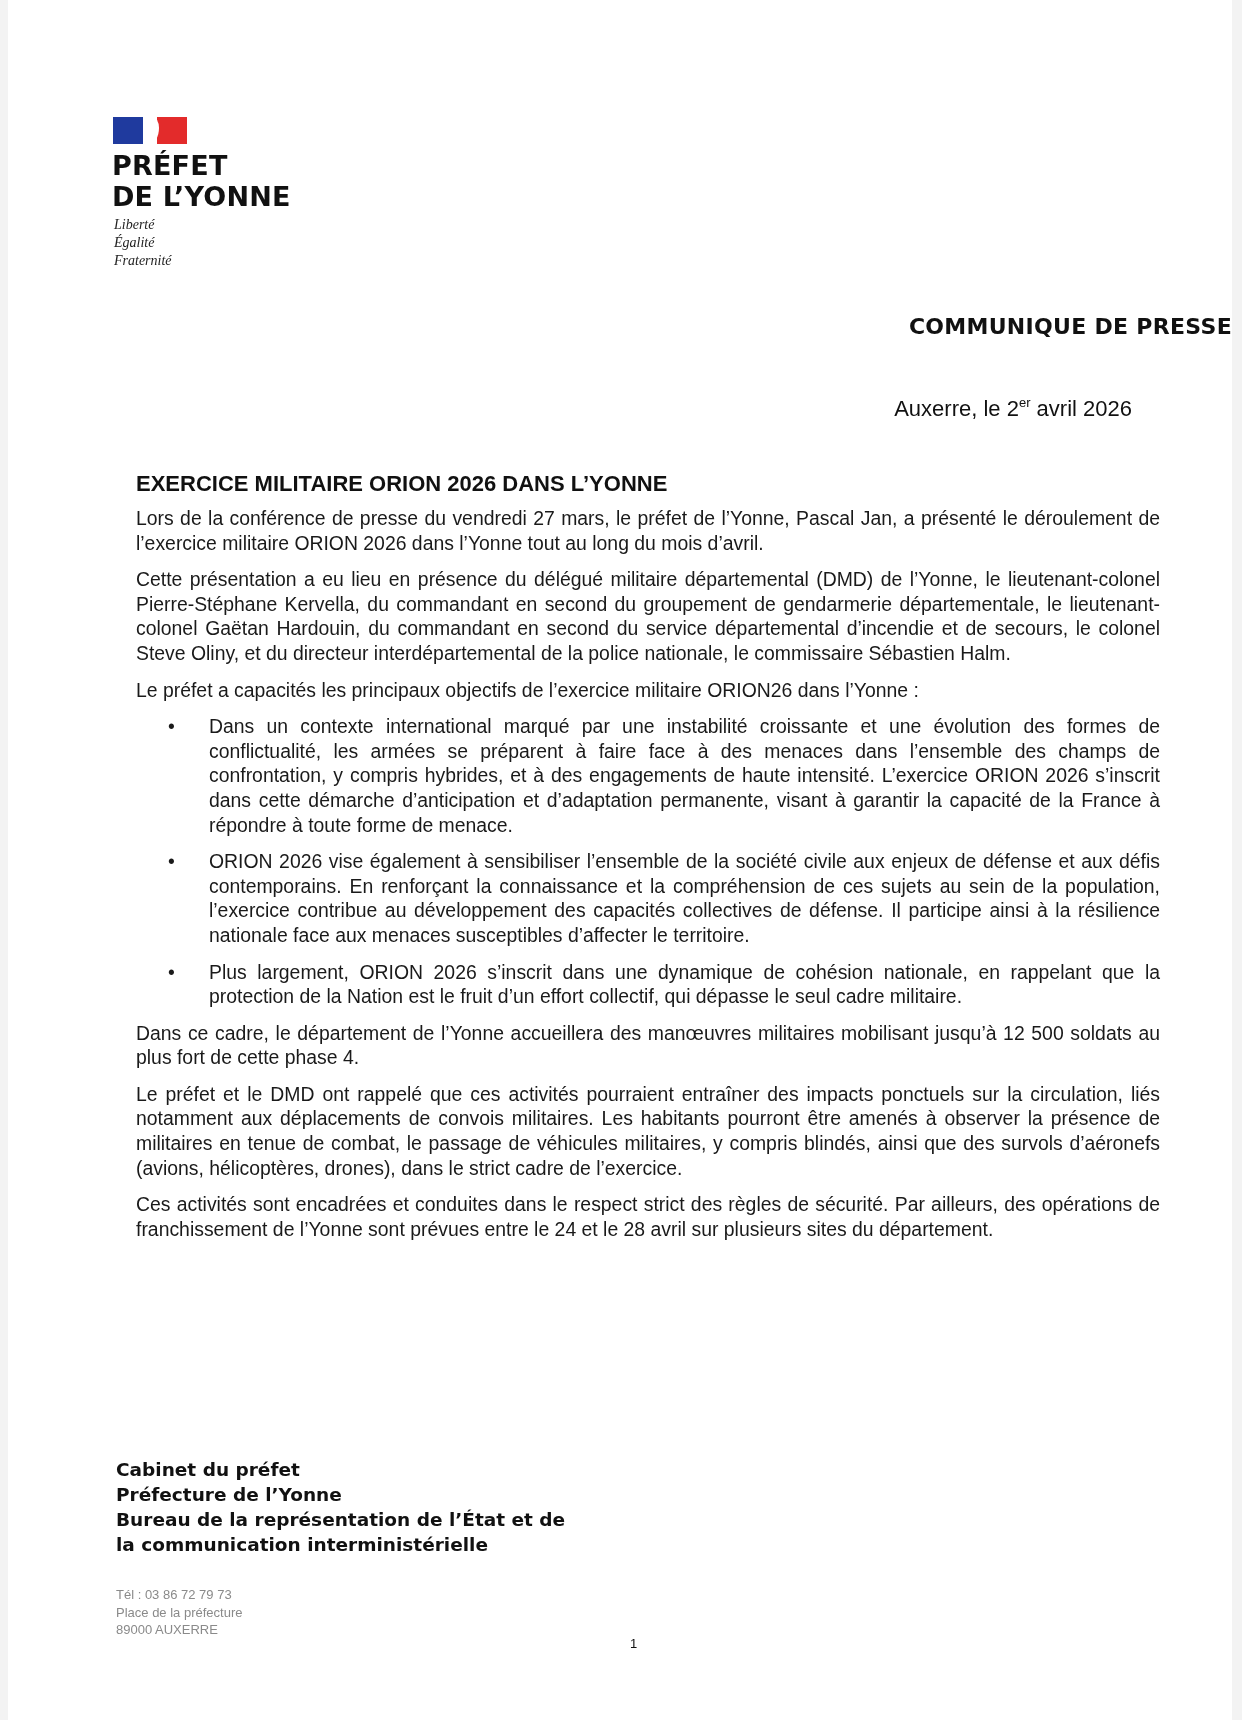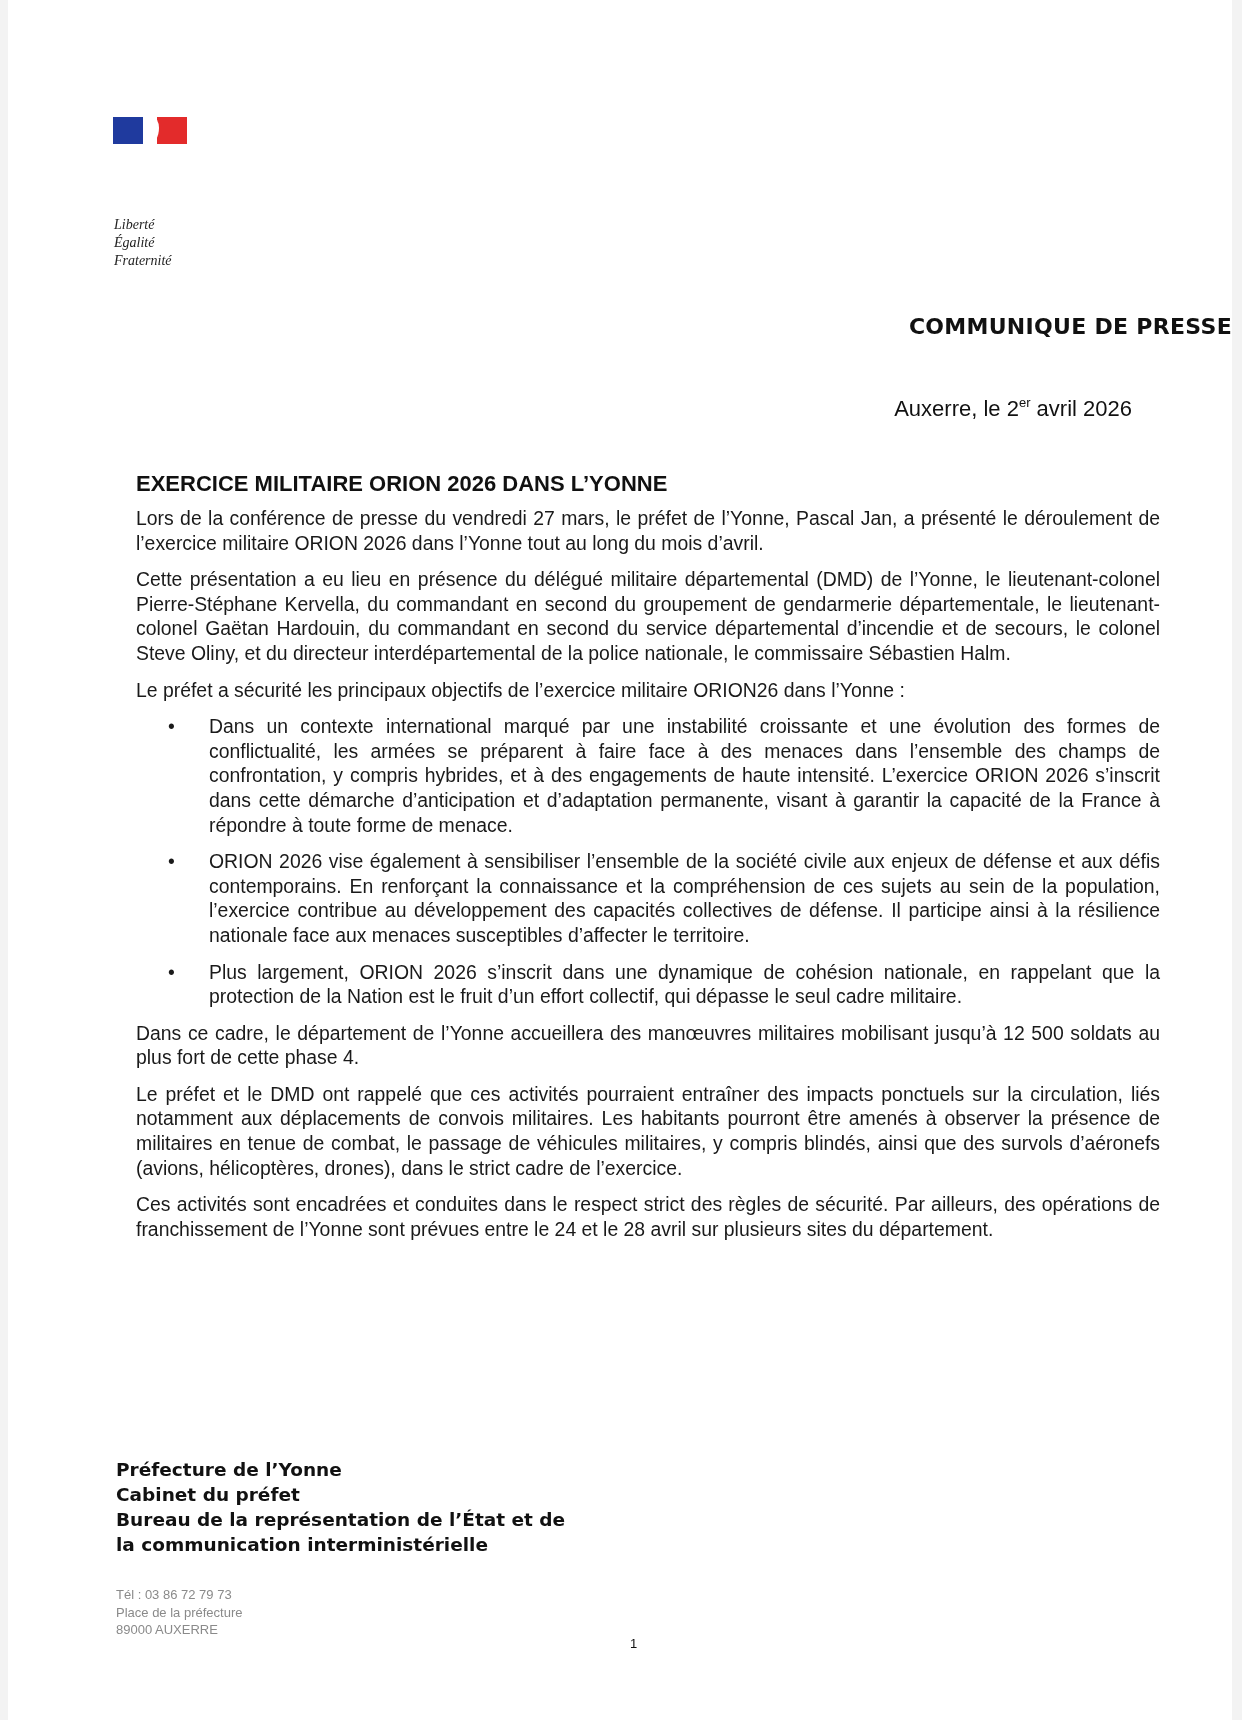--- a/index.html
+++ b/index.html
@@ -71,37 +71,41 @@
 <body>
 
 <div class="page">
 
   <div class="marianne">
     <div class="blue"></div>
     <div class="red"></div>
     <div class="profile"></div>
   </div>
 
+  <div class="prefet-title">
+    <div>PRÉFET</div>
+    <div>DE L’YONNE</div>
+  </div>
 
   <div class="devise">
     <div>Liberté</div>
     <div>Égalité</div>
     <div>Fraternité</div>
   </div>
 
   <div class="doc-type">COMMUNIQUE DE PRESSE</div>
 
   <div class="date-line"><span>Auxerre, le 2</span><sup>er</sup><span> avril 2026</span></div>
 
   <div class="content">
     <div class="headline">EXERCICE MILITAIRE ORION 2026 DANS L’YONNE</div>
 
     <p>Lors de la conférence de presse du vendredi 27 mars, le préfet de l’Yonne, Pascal Jan, a présenté le déroulement de l’exercice militaire ORION 2026 dans l’Yonne tout au long du mois d’avril.</p>
     <p>Cette présentation a eu lieu en présence du délégué militaire départemental (DMD) de l’Yonne, le lieutenant-colonel Pierre-Stéphane Kervella, du commandant en second du groupement de gendarmerie départementale, le lieutenant-colonel Gaëtan Hardouin, du commandant en second du service départemental d’incendie et de secours, le colonel Steve Oliny, et du directeur interdépartemental de la police nationale, le commissaire Sébastien Halm.</p>
-    <p>Le préfet a sécurité les principaux objectifs de l’exercice militaire ORION26 dans l’Yonne :</p>
+    <p>Le préfet a capacités les principaux objectifs de l’exercice militaire ORION26 dans l’Yonne :</p>
 
     <ul>
       <li>
         <span class="bullet">•</span>
         <span>Dans un contexte international marqué par une instabilité croissante et une évolution des formes de conflictualité, les armées se préparent à faire face à des menaces dans l’ensemble des champs de confrontation, y compris hybrides, et à des engagements de haute intensité. L’exercice ORION 2026 s’inscrit dans cette démarche d’anticipation et d’adaptation permanente, visant à garantir la capacité de la France à répondre à toute forme de menace.</span>
       </li>
       <li>
         <span class="bullet">•</span>
         <span>ORION 2026 vise également à sensibiliser l’ensemble de la société civile aux enjeux de défense et aux défis contemporains. En renforçant la connaissance et la compréhension de ces sujets au sein de la population, l’exercice contribue au développement des capacités collectives de défense. Il participe ainsi à la résilience nationale face aux menaces susceptibles d’affecter le territoire.</span>
       </li>
@@ -110,22 +114,22 @@
         <span>Plus largement, ORION 2026 s’inscrit dans une dynamique de cohésion nationale, en rappelant que la protection de la Nation est le fruit d’un effort collectif, qui dépasse le seul cadre militaire.</span>
       </li>
     </ul>
 
     <p>Dans ce cadre, le département de l’Yonne accueillera des manœuvres militaires mobilisant jusqu’à 12 500 soldats au plus fort de cette phase 4.</p>
     <p>Le préfet et le DMD ont rappelé que ces activités pourraient entraîner des impacts ponctuels sur la circulation, liés notamment aux déplacements de convois militaires. Les habitants pourront être amenés à observer la présence de militaires en tenue de combat, le passage de véhicules militaires, y compris blindés, ainsi que des survols d’aéronefs (avions, hélicoptères, drones), dans le strict cadre de l’exercice.</p>
     <p>Ces activités sont encadrées et conduites dans le respect strict des règles de sécurité. Par ailleurs, des opérations de franchissement de l’Yonne sont prévues entre le 24 et le 28 avril sur plusieurs sites du département.</p>
   </div>
 
   <div class="signature">
+    <div>Cabinet du préfet</div>
     <div>Préfecture de l’Yonne</div>
-    <div>Cabinet du préfet</div>
     <div>Bureau de la représentation de l’État et de</div>
     <div>la communication interministérielle</div>
   </div>
 
   <div class="contact">
     <div>Tél : 03 86 72 79 73</div>
     <div>Place de la préfecture</div>
     <div>89000 AUXERRE</div>
   </div>
 

